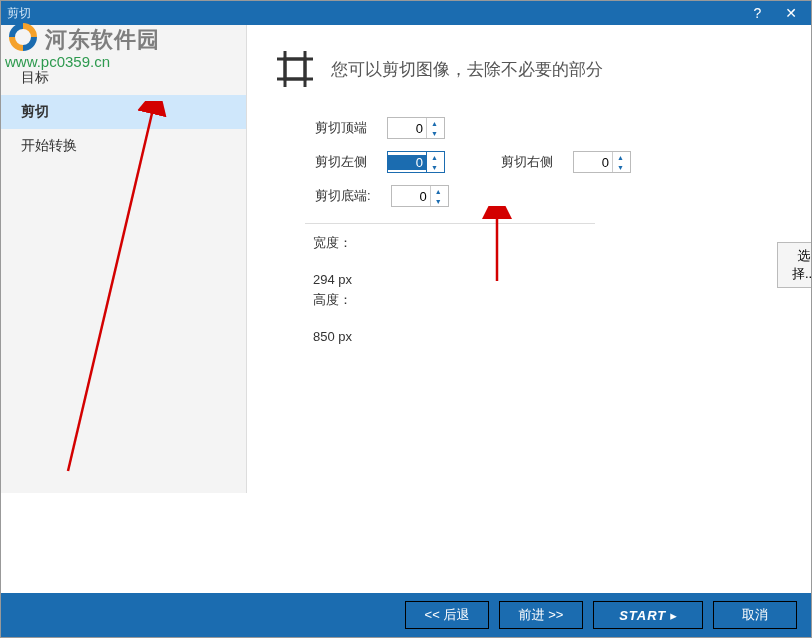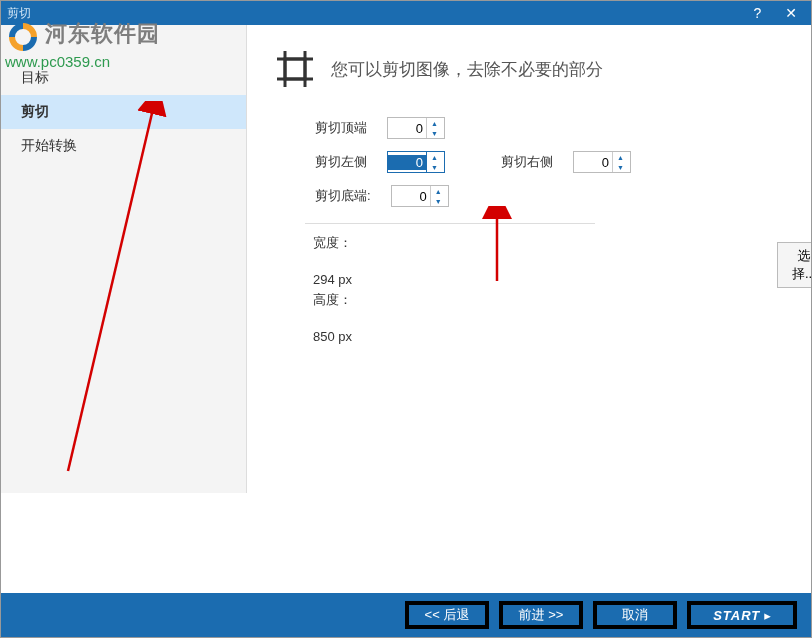--- a/index.html
+++ b/index.html
@@ -4,21 +4,21 @@
   <style>
     * { margin: 0; padding: 0; box-sizing: border-box; }
     body { font-family: "Microsoft YaHei", sans-serif; font-size: 13px; background: #fff; width: 812px; height: 638px; overflow: hidden; position: relative; border: 1px solid #999; }
     
     .titlebar { height: 24px; background: #1b6cb0; display: flex; align-items: center; padding: 0 6px; color: #cfe4f4; font-size: 12px; }
     .titlebar-title { flex: 1; }
     .titlebar-btns { display: flex; gap: 24px; align-items: center; color: #fff; font-size: 14px; padding-right: 8px; }
     .titlebar-btn { cursor: pointer; }
     
     .watermark { position: absolute; top: 18px; left: 4px; pointer-events: none; z-index: 100; }
-    .watermark-logo { display: flex; align-items: flex-start; gap: 4px; }
+    .watermark-logo { display: flex; align-items: flex-end; gap: 4px; }
     .watermark-text { font-size: 22px; font-weight: bold; color: #7e7e7e; letter-spacing: 1px; }
     .watermark-url { font-size: 15px; color: #2e9a4f; font-family: Liberation Sans, sans-serif; margin-top: -2px; }
     
     .main { display: flex; height: 468px; }
     .sidebar { width: 246px; background: #f4f4f4; border-right: 1px solid #ddd; padding-top: 36px; }
     .sidebar-item { padding: 8px 20px; cursor: pointer; font-size: 14px; color: #333; }
     .sidebar-item.active { background: #cfe7fb; font-weight: bold; }
     
     .content { flex: 1; padding: 24px 28px 0 28px; position: relative; }
     .content-header { display: flex; align-items: center; gap: 16px; margin-bottom: 28px; }
@@ -37,21 +37,21 @@
     
     .divider { border-top: 1px solid #ddd; margin: 16px 0 10px 0; width: 290px; }
     .info-row { display: flex; gap: 20px; margin: 4px 38px; font-size: 13px; color: #333; flex-direction: column; }
     .info-label { width: 56px; }
     .select-btn { position: absolute; left: 530px; top: 217px; padding: 4px 14px; border: 1px solid #bbb; background: #f5f5f5; font-size: 13px; cursor: pointer; }
     
     .arrow1 { position: absolute; left: 57px; top: 100px; pointer-events: none; z-index: 50; }
     .arrow2 { position: absolute; left: 466px; top: 205px; pointer-events: none; z-index: 50; }
     
     .footer { position: absolute; bottom: 0; left: 0; right: 0; height: 44px; background: #1b6cb0; display: flex; align-items: center; justify-content: flex-end; gap: 10px; padding: 0 14px; }
-    .footer-btn { min-width: 84px; height: 28px; border: 4px solid #000000; background: #1b6cb0; color: #fff; font-size: 13px; cursor: pointer; display: flex; align-items: center; justify-content: center; }
+    .footer-btn { min-width: 84px; height: 28px; border: 1px solid #000000; background: #1b6cb0; color: #fff; font-size: 13px; cursor: pointer; display: flex; align-items: center; justify-content: center; }
     .footer-btn.wide { min-width: 110px; font-weight: bold; font-style: italic; letter-spacing: 1px; }
     .footer-btn.wide .arrow-r { font-style: normal; margin-left: 4px; font-weight: normal; letter-spacing: 0; }
   </style>
 </head>
 <body>
 
 <div class="titlebar">
   <span class="titlebar-title">剪切</span>
   <div class="titlebar-btns">
     <span class="titlebar-btn">?</span>
@@ -161,18 +161,18 @@
       <marker id="ah2" markerWidth="12" markerHeight="12" refX="2" refY="6" orient="auto">
         <path d="M0,0 L0,12 L12,6 z" fill="#d30000"></path>
       </marker>
     </defs>
   <line x1="30" y1="75" x2="30" y2="8" stroke="#d30000" stroke-width="2.5" marker-end="url(#ah2)"></line>
 </svg>
 
 <div class="footer">
   <button class="footer-btn">&lt;&lt; 后退</button>
   <button class="footer-btn">前进 &gt;&gt;</button>
-  <button class="footer-btn">取消</button>
   <button class="footer-btn wide">
     <span>START</span>
     <span class="arrow-r">▸</span>
   </button>
+  <button class="footer-btn">取消</button>
 </div>
 
 </body></html>

